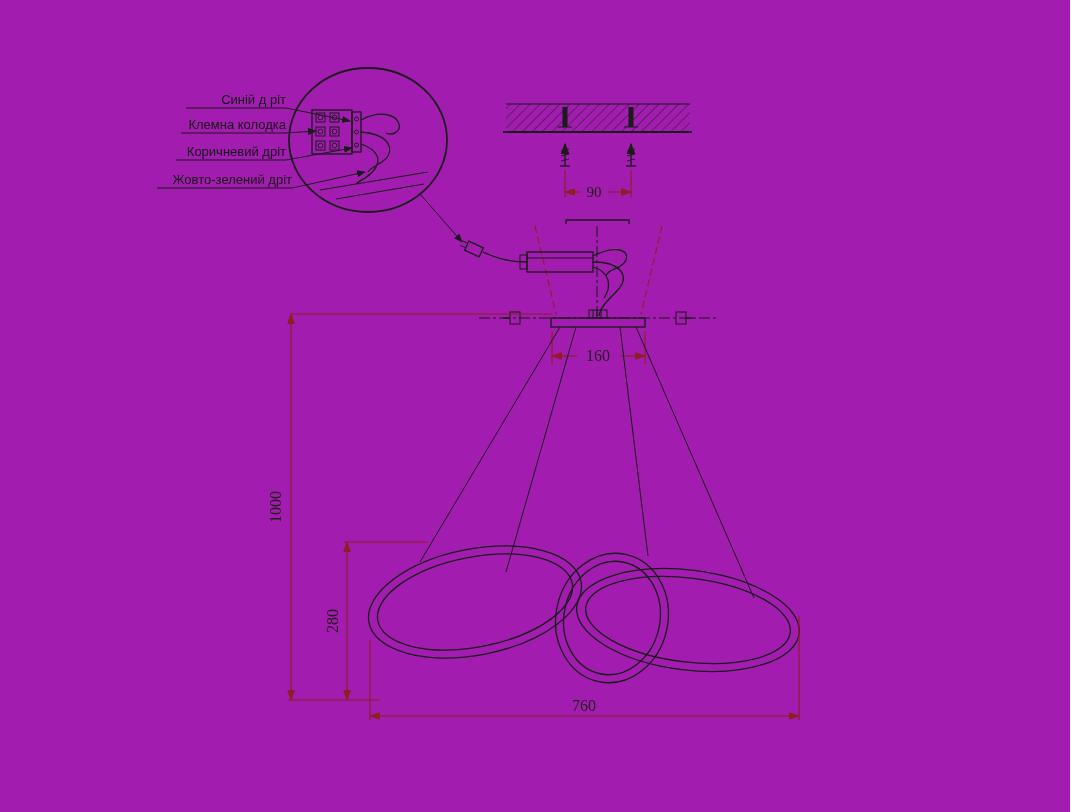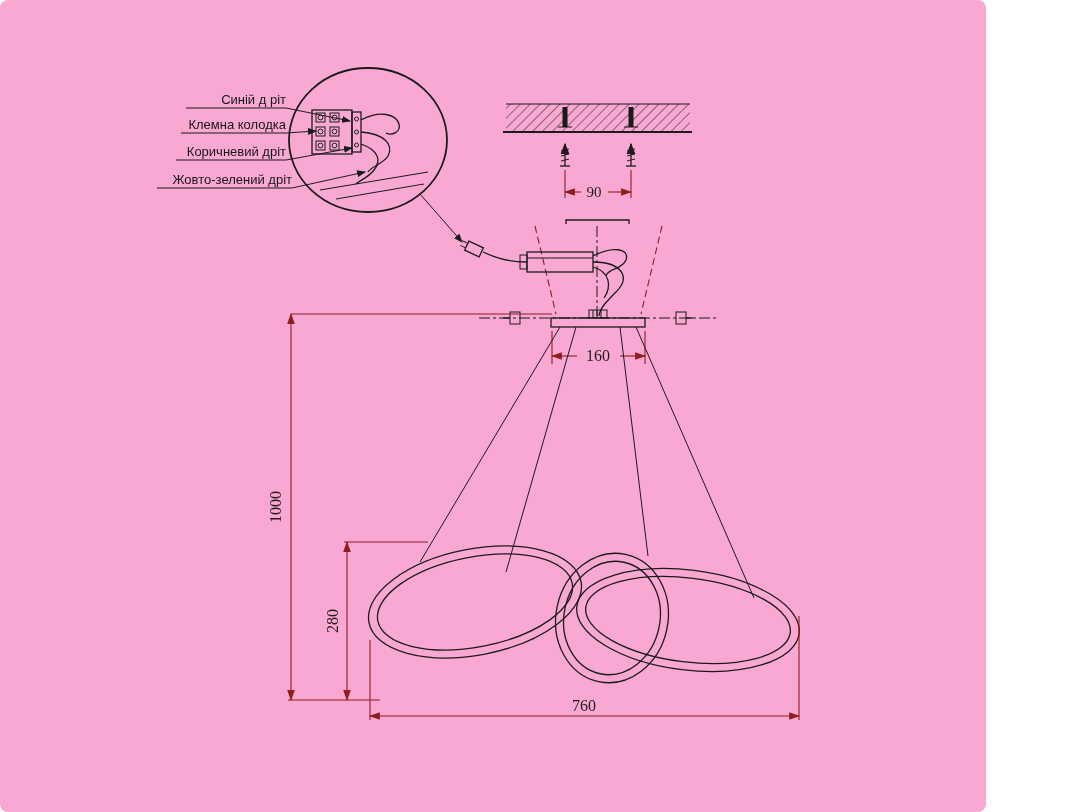--- a/index.html
+++ b/index.html
@@ -1,16 +1,16 @@
 <!DOCTYPE html>
 <html><head>
 <meta charset="utf-8">
 <style>
   html,body{margin:0;padding:0;background:#fff;}
-  .canvas{position:relative;width:986px;height:812px;background:#f9a8d4;overflow:hidden;border-radius:8px;}
+  .canvas{position:relative;width:1070px;height:812px;background:#a21caf;overflow:hidden;}
   svg{display:block;}
   .ln{stroke:#1b1b1b;fill:none;stroke-width:1.3;}
   .thin{stroke-width:1;}
   .thick{stroke-width:1.8;}
   .red{stroke:#8e1f1f;fill:none;stroke-width:1.1;}
   .dashred{stroke:#8e1f1f;fill:none;stroke-width:1.1;stroke-dasharray:7 4;}
   .cdot{stroke-dasharray:11 3 3 3;}
   .lbl{font-family:"Liberation Sans","DejaVu Sans",sans-serif;font-size:13px;fill:#161616;}
   .dim{font-family:"Liberation Serif","DejaVu Serif",serif;font-size:16px;fill:#241d1d;}
   .dimS{font-family:"Liberation Serif","DejaVu Serif",serif;font-size:15px;fill:#241d1d;}

